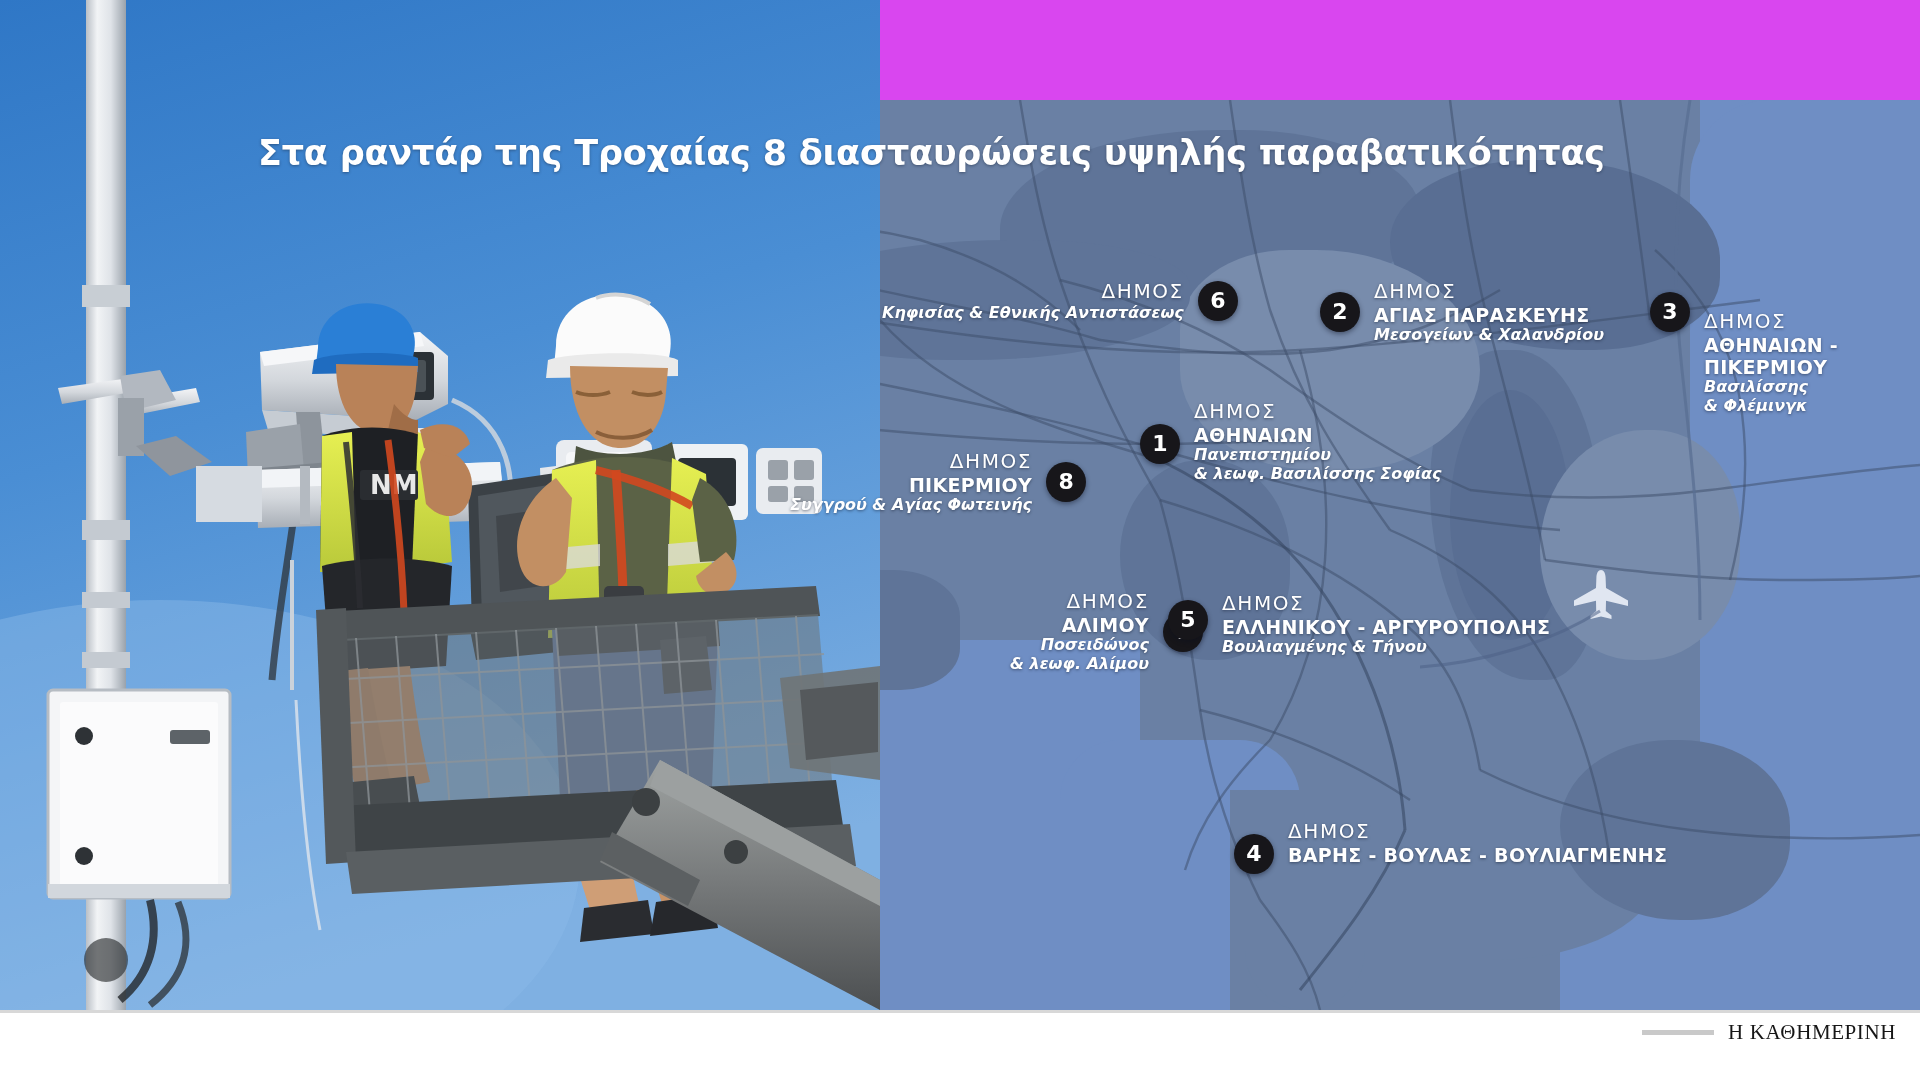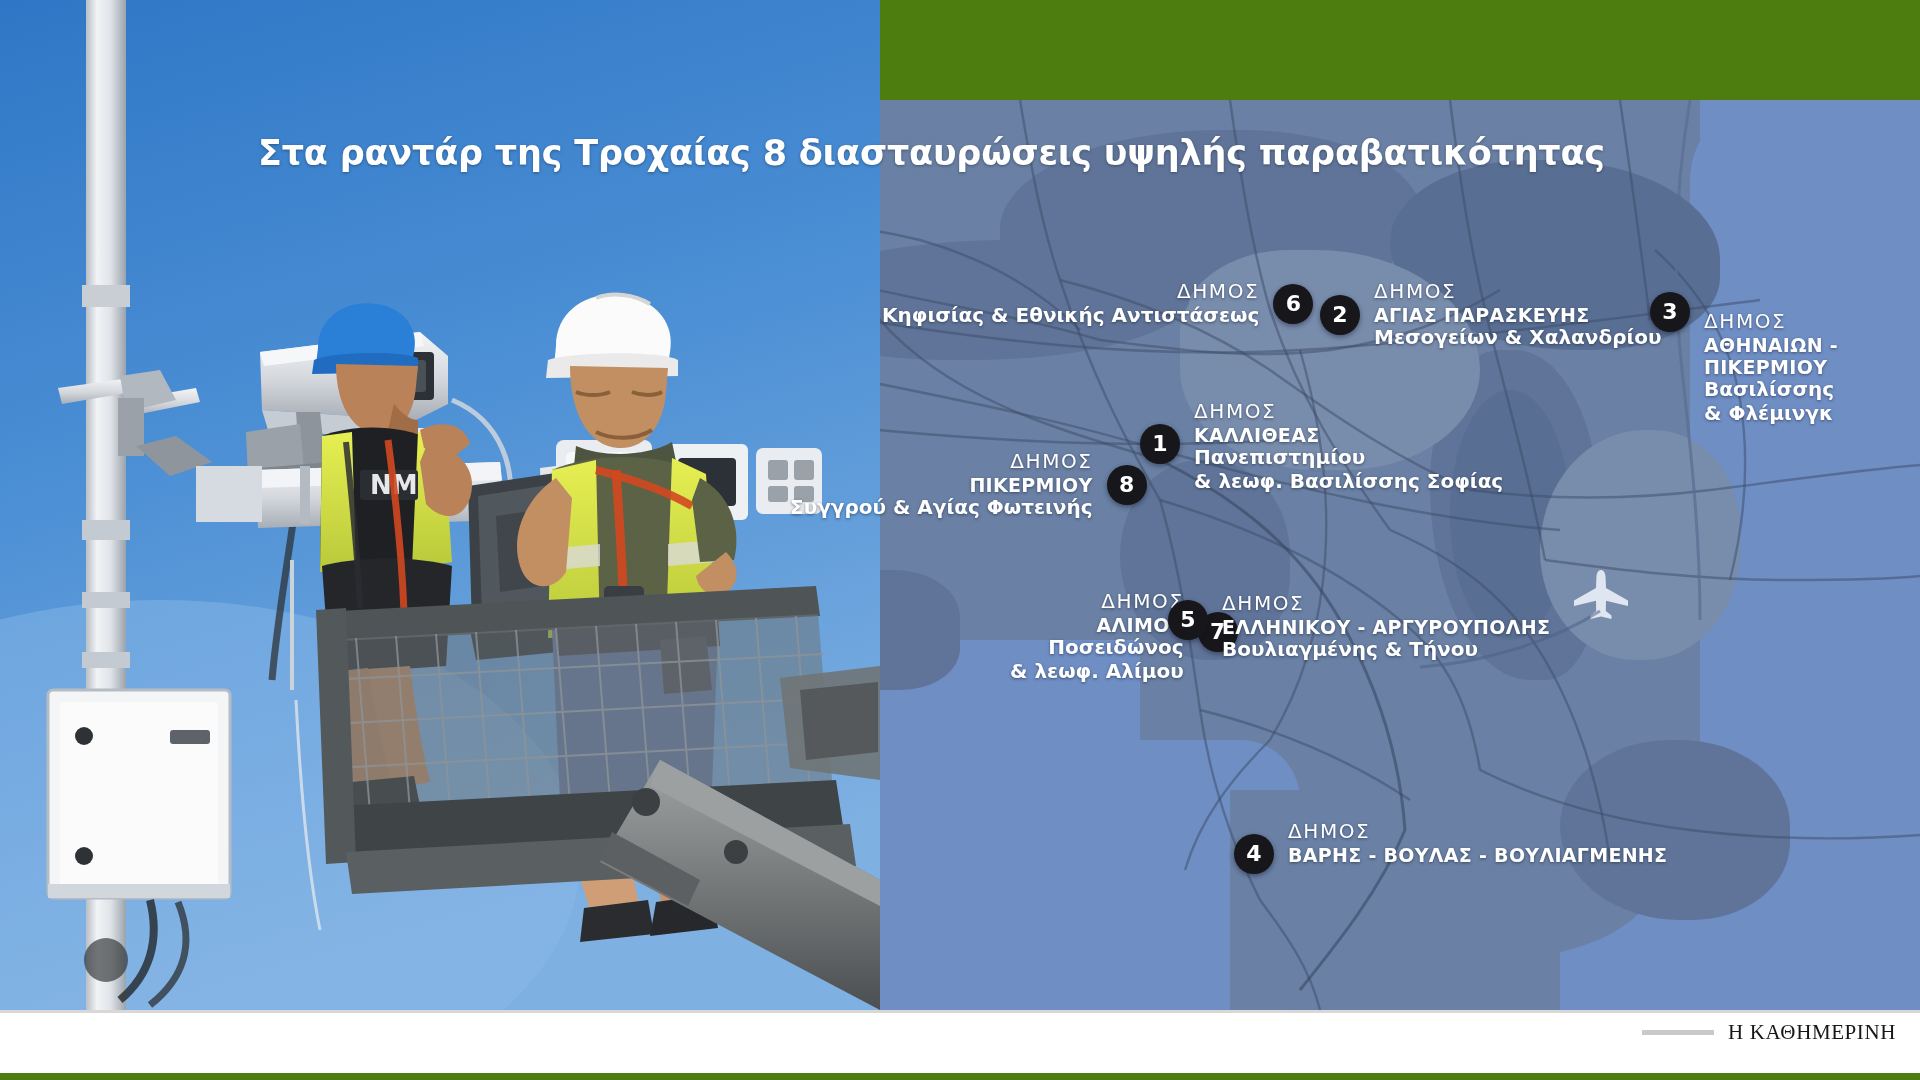--- a/index.html
+++ b/index.html
@@ -7,21 +7,21 @@
     padding: 0;
     background: #ffffff;
   }
   body {
     font-family: "DejaVu Sans", sans-serif;
   }
   #stage {
     position: relative;
     width: 1920px;
     height: 1080px;
-    background: #4d7c0f;
+    background: #d946ef;
     overflow: hidden;
   }
 
   
   #map-panel {
     position: absolute;
     left: 0;
     top: 100px;
     width: 1920px;
     height: 910px;
@@ -122,34 +122,35 @@
     letter-spacing: 1.6px;
     display: block;
   }
   .lbl .muni {
     font-size: 19px;
     font-weight: bold;
     letter-spacing: 0.3px;
     display: block;
   }
   .lbl .street {
-    font-size: 20px;
+    font-size: 16px;
     font-weight: bold;
     display: block;
+    font-style: italic;
   }
   .align-right { text-align: right; }
   .align-left  { text-align: left; }
 
   
   #footer {
     position: absolute;
     left: 0;
     top: 1010px;
     width: 1920px;
-    height: 63px;
+    height: 70px;
     background: #ffffff;
     z-index: 50;
     text-align: right;
   }
   #masthead {
     position: absolute;
     right: 24px;
     top: 10px;
     display: flex;
     align-items: center;
@@ -514,21 +515,21 @@
       <span class="muni" style="white-space:normal; max-width:150px;">ΑΘΗΝΑΙΩΝ - ΠΙΚΕΡΜΙΟΥ</span>
       <span class="street">Βασιλίσσης</span>
       <span class="street">&amp; Φλέμινγκ</span>
     </div>
   </div>
 
   <div class="poi right-label" style="left:1140px; top:400px; align-items:flex-start;">
     <div class="badge" style="margin-top:24px;">1</div>
     <div class="lbl align-left">
       <span class="kicker">ΔΗΜΟΣ</span>
-      <span class="muni">ΚΑΛΛΙΘΕΑΣ</span>
+      <span class="muni">ΑΘΗΝΑΙΩΝ</span>
       <span class="street">Πανεπιστημίου</span>
       <span class="street">&amp; λεωφ. Βασιλίσσης Σοφίας</span>
     </div>
   </div>
 
   <div class="poi left-label" style="left:790px; top:450px;">
     <div class="lbl align-right">
       <span class="kicker">ΔΗΜΟΣ</span>
       <span class="muni">ΠΙΚΕΡΜΙΟΥ</span>
       <span class="street">Συγγρού &amp; Αγίας Φωτεινής</span>

